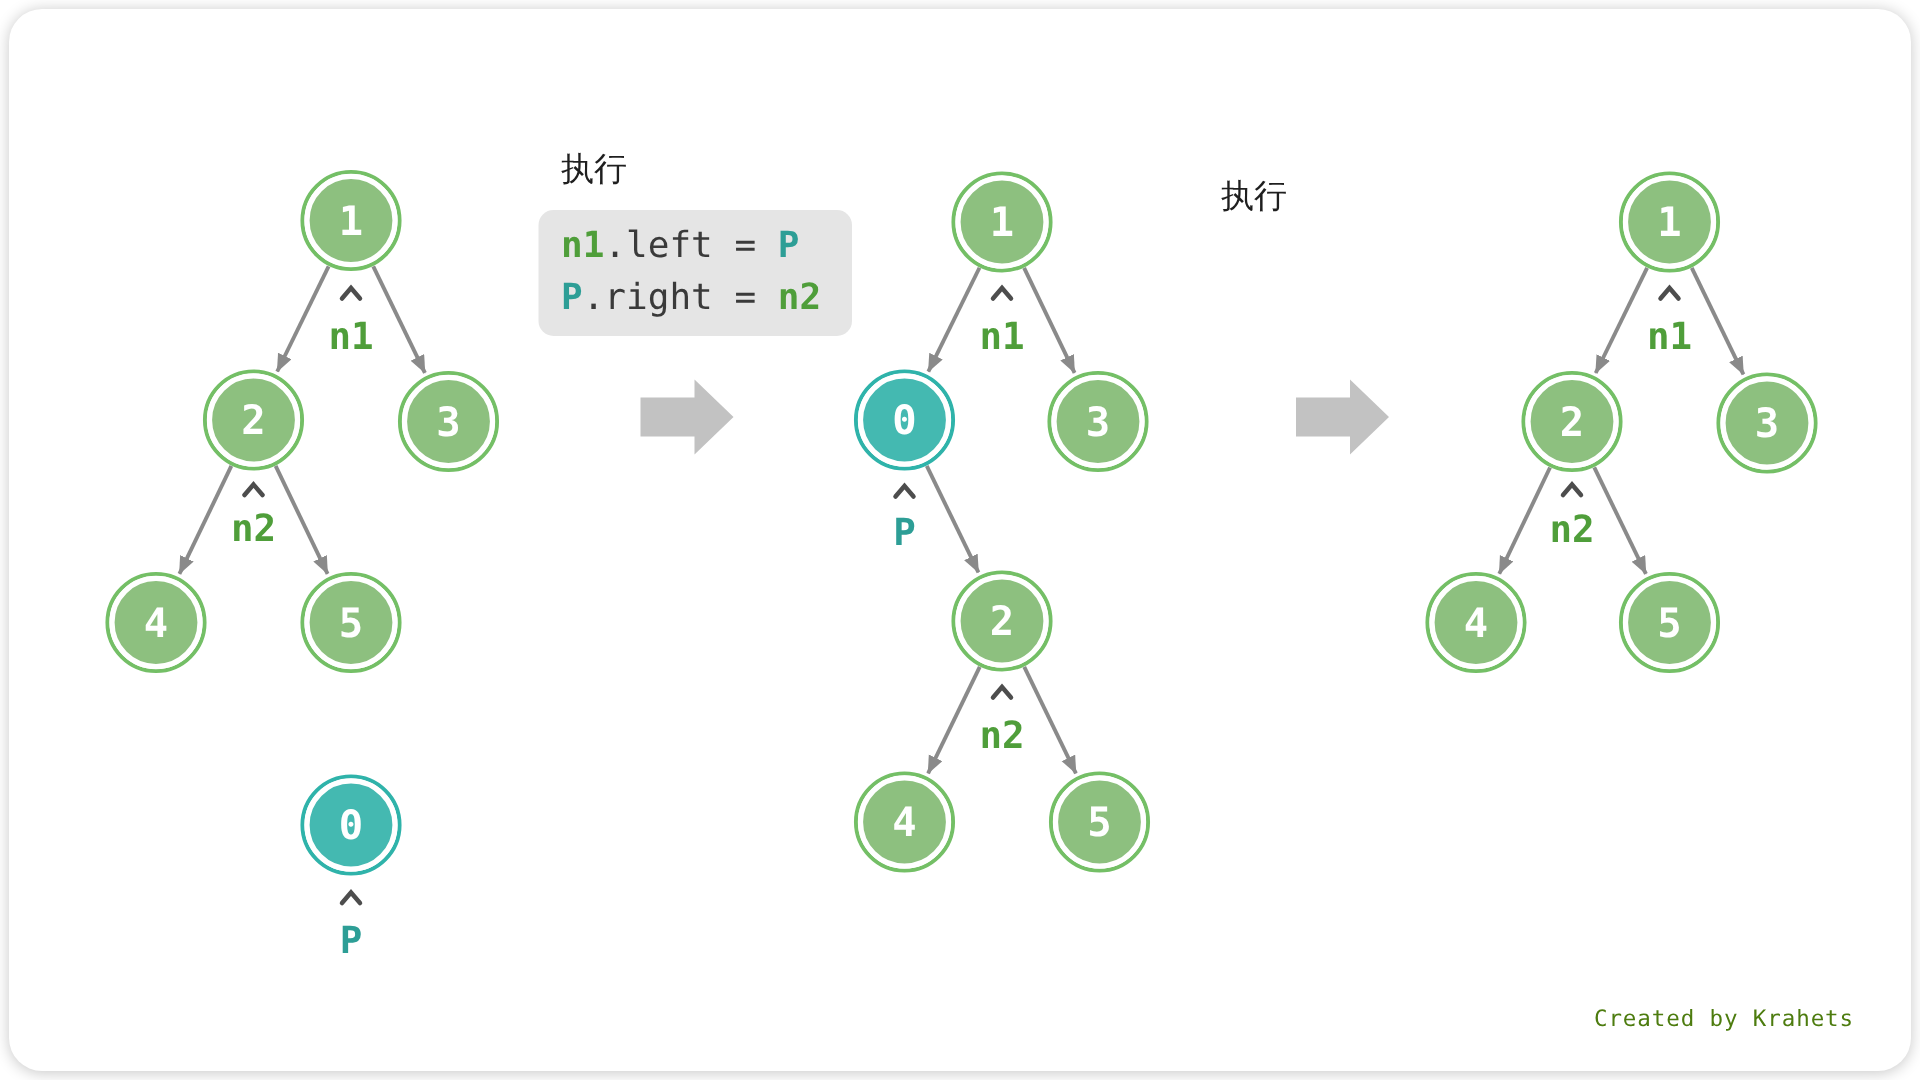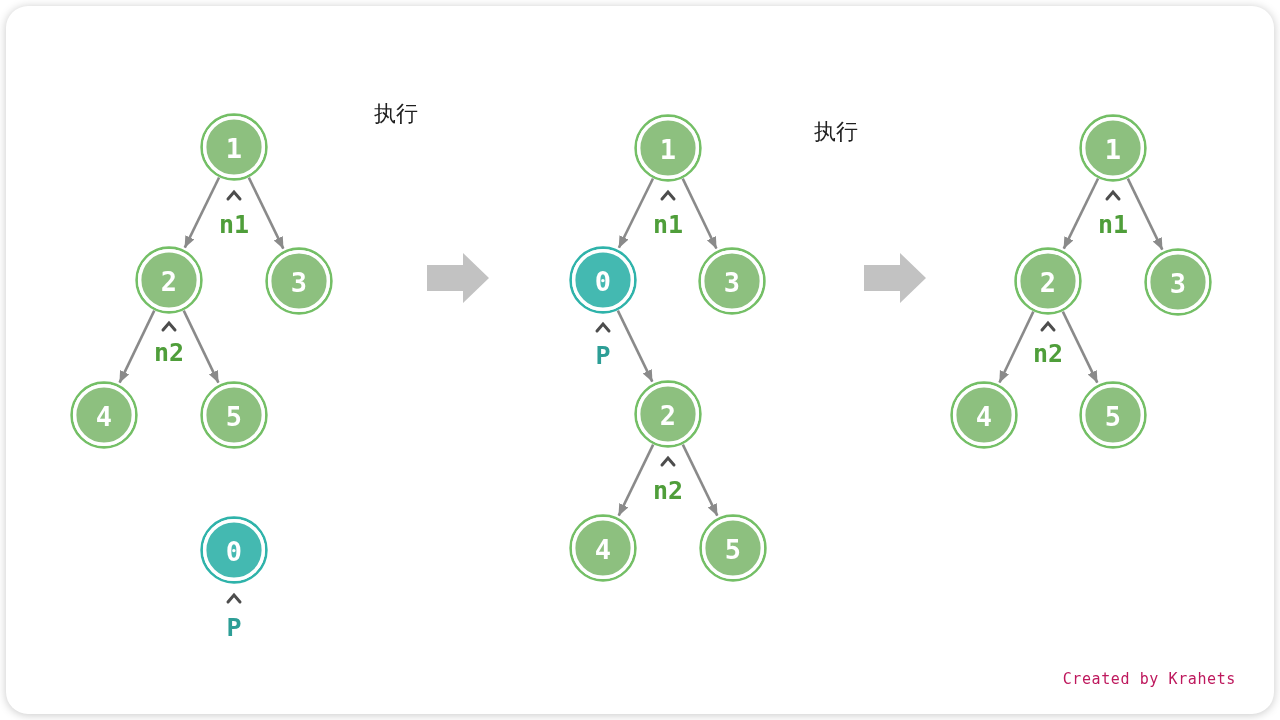--- a/index.html
+++ b/index.html
@@ -24,21 +24,21 @@
   }
   .code-line{
     font-family:"DejaVu Sans Mono","Liberation Mono",monospace;
     font-size:24px;line-height:35px;color:#3a3a3a;white-space:pre;
   }
   .tok-green{color:#4f9e3a;font-weight:bold;}
   .tok-teal{color:#2d9e96;font-weight:bold;}
   .credit{
     position:absolute;right:38px;bottom:26px;
     font-family:"DejaVu Sans Mono","Liberation Mono",monospace;
-    font-size:15px;letter-spacing:0.6px;color:#be185d;margin-top:12px;
+    font-size:15px;letter-spacing:0.6px;color:#4d7c0f;margin-top:12px;
   }
 </style>
 </head>
 <body>
 
 <div class="card">
   <svg id="diagram-svg" viewBox="0 0 1280 720">
       <defs>
         <marker id="arrowhead" markerUnits="userSpaceOnUse" markerWidth="14" markerHeight="12" refX="11.5" refY="5" orient="auto">
           <path d="M0,0 L12,5 L0,10 Z" fill="#8A8A8A"></path>
@@ -163,20 +163,21 @@
         <text x="1107" y="218" fill="#4F9E3A" font-size="25" font-weight="bold" text-anchor="middle" dominant-baseline="central">n1</text>
         <polyline points="1036,324 1042,317 1048,324" fill="none" stroke="#4D4D4D" stroke-width="3" stroke-linecap="round"></polyline>
         <text x="1042" y="347" fill="#4F9E3A" font-size="25" font-weight="bold" text-anchor="middle" dominant-baseline="central">n2</text>
       </g>
       <polygon points="421,259 457,259 457,247 483,272 457,297 457,285 421,285" fill="#C2C2C2"></polygon>
       <polygon points="858,259 894,259 894,247 920,272 894,297 894,285 858,285" fill="#C2C2C2"></polygon>
     </svg>
 
   <div class="step" style="left:353px;top:94px;">
     <div class="step-title">执行</div>
+    <div class="code-box"><div class="code-line"><span class="tok-green">n1</span><span>.left = </span><span class="tok-teal">P</span></div><div class="code-line"><span class="tok-teal">P</span><span>.right = </span><span class="tok-green">n2</span></div></div>
   </div>
 
   <div class="step" style="left:793px;top:112px;">
     <div class="step-title">执行</div>
   </div>
 
   <div class="credit">Created by Krahets</div>
 </div>
 
 </body></html>

